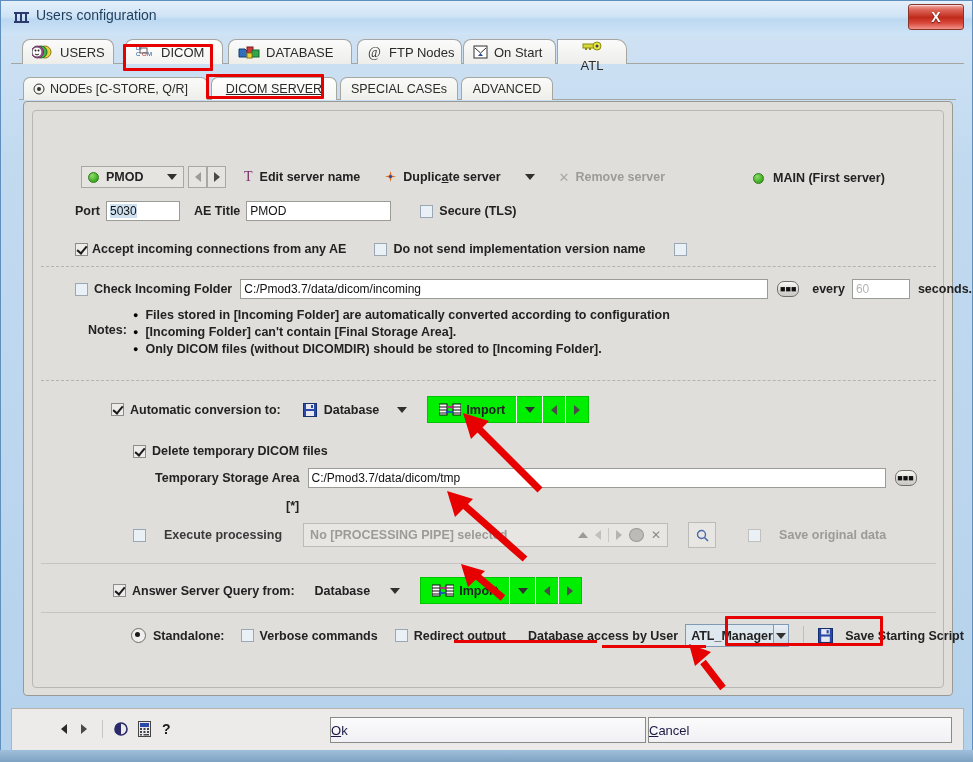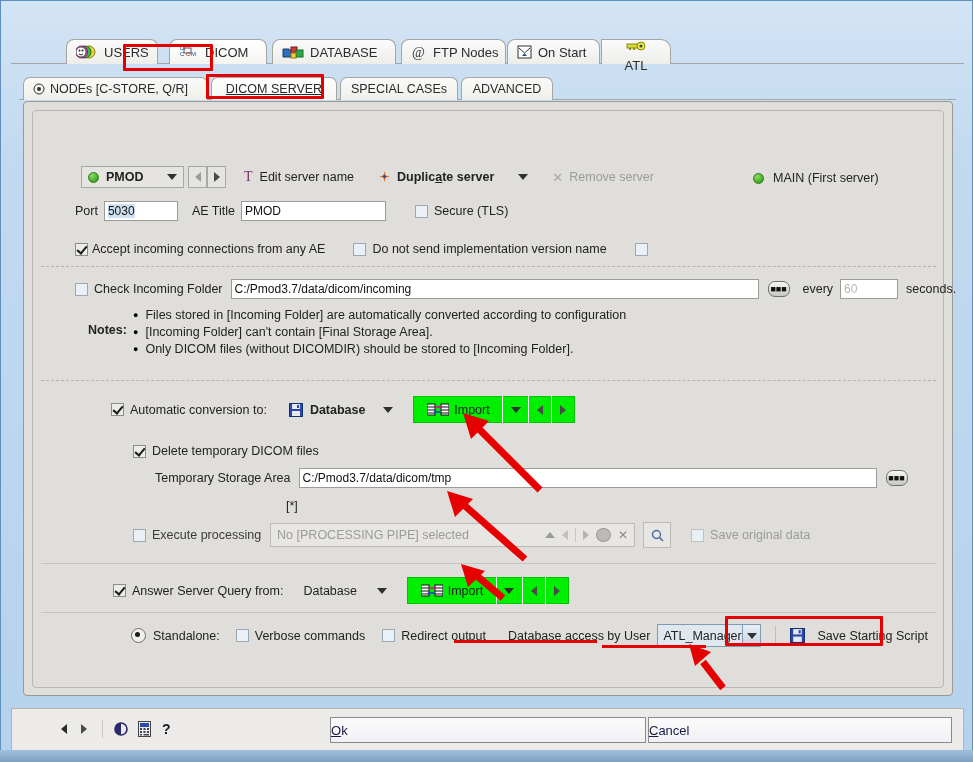--- a/index.html
+++ b/index.html
@@ -70,21 +70,20 @@
     border: 1px solid #a6a6a0;
     border-bottom: none;
     border-radius: 8px 8px 0 0;
     box-sizing: border-box;
     display: flex; align-items: center;
     padding: 0 9px;
     gap: 6px;
     font-size: 13px; color: #2b2b2b;
     cursor: pointer;
     white-space: nowrap;
-    margin-left: 44px;
   }
   .tab.skew { border-radius: 0 10px 0 0; flex-direction: column; }
   .tabstrip-bottomline {
     position: absolute; left: 0; top: 26px; width: 953px; height: 1px;
     background: #a6a6a0;
   }
   .tabstrip2 {
     position: absolute; left: 18px; top: 74px; width: 937px; height: 25px;
   }
   .tab2 {
@@ -113,21 +112,21 @@
   }
   .inner {
     position: absolute; left: 8px; top: 8px; width: 912px; height: 578px;
     background: #e0dedb;
     border: 1px solid #b9b7b3;
     border-radius: 4px;
     box-sizing: border-box;
   }
   
   .row { position: absolute; display: flex; align-items: center; padding-left: 30px; }
-  .lbl { font-size: 12.5px; color: #222; white-space: nowrap; }
+  .lbl { font-size: 12.5px; color: #222; white-space: nowrap; font-weight: bold; }
   .lbl.dim { color: #9b9b97; }
   .lbl.bold { font-weight: bold; }
 
   .combo {
     height: 22px; border: 1px solid #a9a9a4;
     background: #e6e4e1;
     display: flex; align-items: center;
     box-sizing: border-box; cursor: pointer;
   }
   .led {
@@ -252,20 +251,35 @@
 </head>
 <body>
 
 <div id="root">
 
   <div class="bg-win"></div>
   <div class="bg-win-title" style="filter:blur(2.6px);">DICOM Client Configuration</div>
 
   <div class="win">
 
+    <div class="titlebar">
+      <span class="title-icon">
+        <svg class="icon-svg" width="17" height="16" viewBox="0 0 17 16">
+          <rect x="1" y="3" width="15" height="2" fill="#2b3a6b"></rect>
+          <rect x="2" y="5" width="2" height="8" fill="#2b3a6b"></rect>
+          <rect x="7" y="5" width="2" height="8" fill="#2b3a6b"></rect>
+          <rect x="12" y="5" width="2" height="8" fill="#2b3a6b"></rect>
+          <rect x="1" y="12" width="15" height="2" fill="#2b3a6b"></rect>
+        </svg>
+      </span>
+      <span class="title-text">Users configuration</span>
+      <div class="close-btn">
+        <div class="close-x">X</div>
+      </div>
+    </div>
 
     <div class="tabstrip">
       <div class="tabstrip-bottomline"></div>
 
       <div class="tab" style="left:11px;width:92px;">
         <span>
           <svg class="icon-svg" width="22" height="14" viewBox="0 0 22 14">
             <ellipse cx="13" cy="7" rx="6" ry="6" fill="#e8d23a" stroke="#8a7a10"></ellipse>
             <ellipse cx="9" cy="7" rx="6" ry="6" fill="#3db34a" stroke="#1c6b25"></ellipse>
             <ellipse cx="5.5" cy="7" rx="6" ry="6" fill="#d44ab4" stroke="#7b1f66"></ellipse>
@@ -515,21 +529,21 @@
           <span class="tfield" style="width:578px;margin-left:8px;">C:/Pmod3.7/data/dicom/tmp</span>
           <span class="ellipsis-btn" style="margin-left:9px;">
             <span>■■■</span>
           </span>
         </div>
 
         <div class="row" style="left:223px;top:388px;">
           <span class="lbl">[*]</span>
         </div>
 
-        <div class="row" style="left:70px;top:411px;">
+        <div class="row" style="left:70px;top:411px;gap:12px;">
           <span class="chk off"></span>
           <span class="lbl dim" style="margin-left:6px;color:#3a3a3a;">Execute processing</span>
           <span class="combo" style="width:365px;height:24px;margin-left:9px;background:#e8e6e3;border-color:#bdbbb7;justify-content:space-between;padding:0 6px;">
             <span class="lbl dim">No [PROCESSING PIPE] selected</span>
             <span style="display:flex;align-items:center;gap:7px;">
               <span style="width:0;height:0;border-left:5px solid transparent;border-right:5px solid transparent;border-bottom:6px solid #9b9b97;"></span>
               <span class="tri-l" style="border-right-color:#c2c0bc;"></span>
               <span style="width:1px;height:14px;background:#c9c7c3;"></span>
               <span class="tri-r" style="border-left-color:#b6b4b0;"></span>
               <span style="width:13px;height:12px;border-radius:50%;background:#bdbbb7;border:1px solid #9b9995;display:inline-block;"></span>

